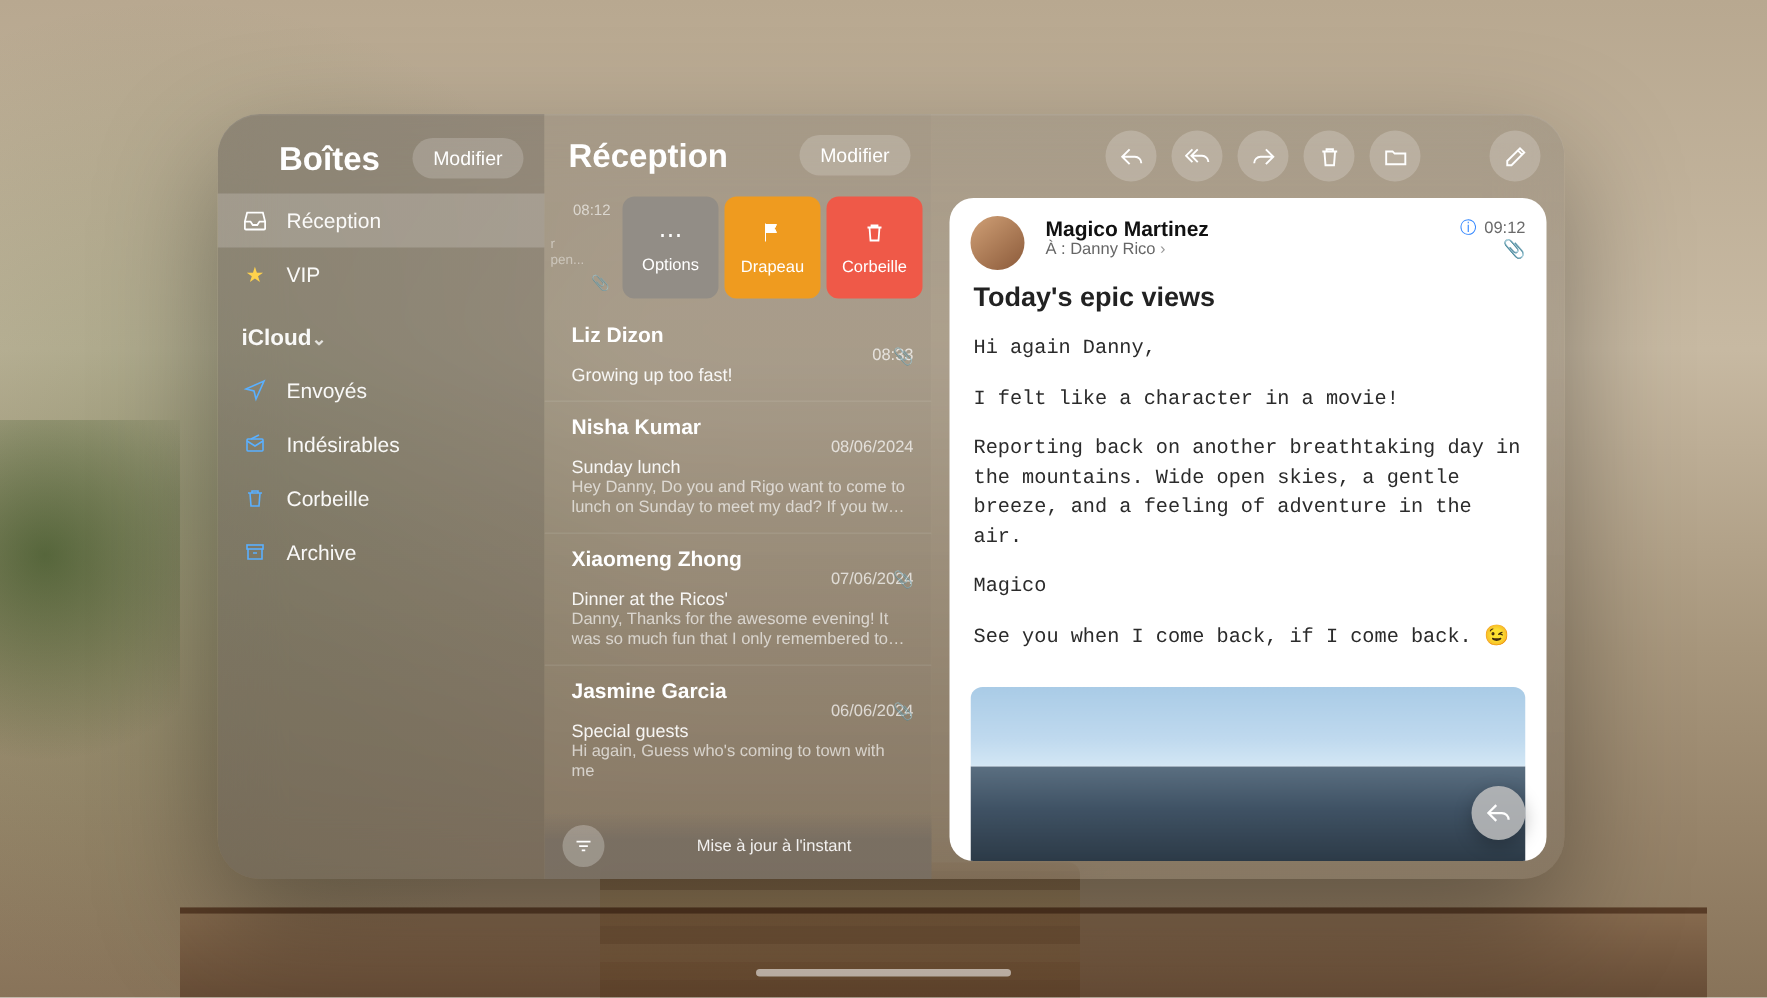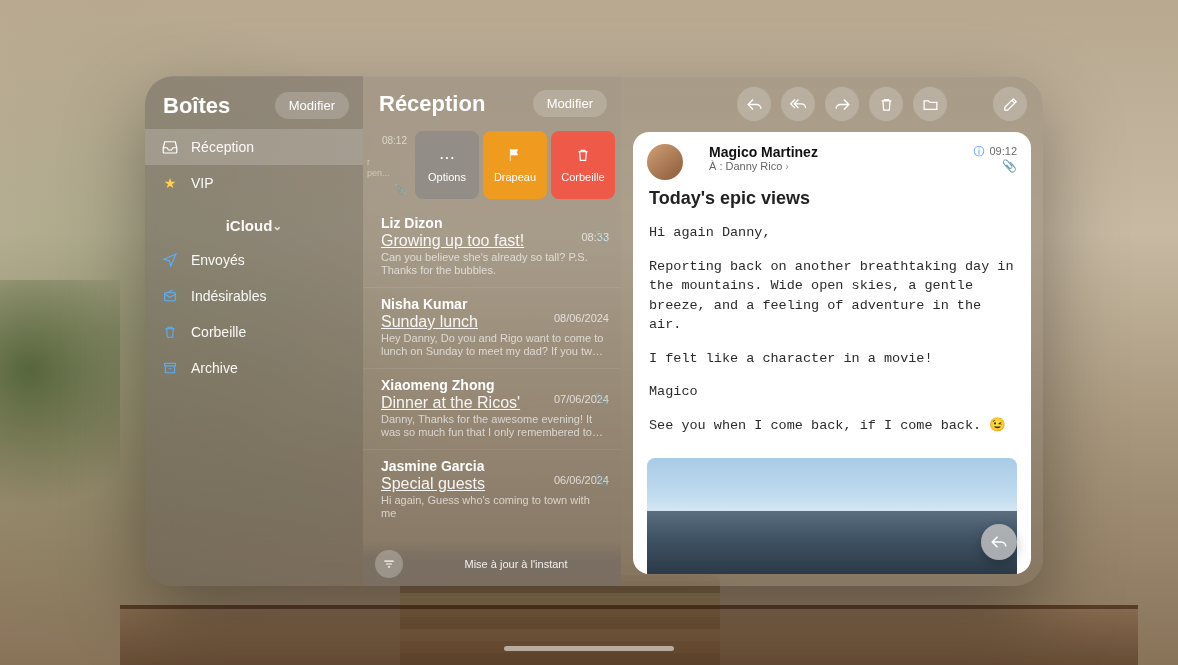--- a/index.html
+++ b/index.html
@@ -39,34 +39,34 @@
   }
 
   
   .sidebar {
     width: 218px;
     background: linear-gradient(180deg, rgba(110,104,96,0.55), rgba(100,92,82,0.55));
     color: #fff; padding: 0 0 8px 0;
     display:flex; flex-direction:column;
   }
   .sb-head { display:flex; align-items:center; justify-content:space-between; padding:16px 14px 10px 18px; }
-  .sb-title { font-size:22px; font-weight:700; }
+  .sb-title { font-size:22px; font-weight:700;margin-left:23px; }
   .pill-btn {
     background: rgba(255,255,255,0.18); color:#fff; border:none;
     padding:6px 14px; border-radius:16px; font-size:13px; cursor:pointer;
   }
   .sb-item {
     display:flex; align-items:center; gap:12px;
     padding:9px 16px; font-size:14px; color:rgba(255,255,255,0.95);
     cursor:pointer;
   }
   .sb-item.selected { background: rgba(255,255,255,0.18); }
   .sb-item .icon { width:18px; height:18px; display:flex; align-items:center; justify-content:center; font-size:14px; }
   .sb-section {
-    display:flex; align-items:center; justify-content:center;
+    display:flex; align-items:center; justify-content:flex-start;
     padding:16px 16px 8px 16px; font-size:15px; font-weight:600; color:rgba(255,255,255,0.95);
     cursor:pointer;
   }
   .chev { font-size:12px; opacity:0.8; }
   .icon-blue { color:#5ab0ff; }
   .icon-yellow { color:#ffd24c; }
 
   
   .list {
     width: 258px;
@@ -103,21 +103,21 @@
   .sw-trash   { background:#ef5948; }
 
   .messages { flex:1; overflow:hidden; position:relative; }
   .msg {
     padding:8px 14px 10px 18px; position:relative; cursor:pointer;
   }
   .msg + .msg { border-top:1px solid rgba(255,255,255,0.08); }
   .msg .sender { font-size:14px; font-weight:600; color:#fff; }
   .msg .time { position:absolute; right:12px; top:24px; font-size:11px; color:rgba(255,255,255,0.7); }
   .msg .attach { position:absolute; right:12px; top:24px; font-size:11px; color:rgba(255,255,255,0.55); }
-  .msg .subj { font-size:16px; color:rgba(255,255,255,0.92); margin-top:1px;text-decoration:underline; }
+  .msg .subj { font-size:12px; color:rgba(255,255,255,0.92); margin-top:12px; }
   .msg .prev { font-size:11px; color:rgba(255,255,255,0.65); line-height:13px; margin-top:1px;
                display:-webkit-box; -webkit-line-clamp:2; -webkit-box-orient:vertical; overflow:hidden; }
 
   .list-footer {
     position:absolute; left:0; right:0; bottom:0;
     background:linear-gradient(180deg, rgba(120,110,98,0.0), rgba(120,110,98,0.9) 40%);
     padding:8px 12px; display:flex; align-items:center; gap:20px;
   }
   .filter-btn {
     width:28px; height:28px; border-radius:50%; background:rgba(255,255,255,0.25);
@@ -139,21 +139,21 @@
   }
   .tbtn.compose { margin-left:36px; }
   .tbtn svg { width:17px; height:17px; fill:none; stroke:#fff; stroke-width:1.8; }
 
   .reader-card {
     margin:0 12px 12px 12px; flex:1;
     background:#fff; border-radius:16px;
     position:relative; overflow:hidden; color:#222;
     display:flex; flex-direction:column;
   }
-  .rc-head { display:flex; align-items:flex-start; padding:12px 14px 8px 14px; gap:26px; }
+  .rc-head { display:flex; align-items:flex-start; padding:12px 14px 8px 14px; gap:14px; }
   .avatar {
     width:36px; height:36px; border-radius:50%;
     background:linear-gradient(140deg,#d0a076,#8b5a3a);
     flex-shrink:0;
   }
   .from { font-size:14px; font-weight:700; color:#111; }
   .to-line { font-size:11px; color:#666; display:flex; align-items:center; gap:3px; }
   .rc-meta { margin-left:auto; text-align:right; font-size:11px; color:#6a6a6a; }
   .rc-meta .cloud { color:#2e84ff; margin-right:4px; letter-spacing:-2px; }
   .rc-subject { font-size:18px; font-weight:700; padding:0 16px 10px 16px; }
@@ -293,21 +293,20 @@
         <span>Corbeille</span>
       </div>
     </div>
 
     <div class="messages" id="messages">
         <div class="msg">
           <div class="sender">Liz Dizon</div>
           <div class="time">08:33</div>
           <div class="attach">📎</div>
           <div class="subj">Growing up too fast!</div>
-          <div class="prev">Can you believe she's already so tall? P.S. Thanks for the bubbles.</div>
         </div>
         <div class="msg">
           <div class="sender">Nisha Kumar</div>
           <div class="time">08/06/2024</div>
           <div class="subj">Sunday lunch</div>
           <div class="prev">Hey Danny, Do you and Rigo want to come to lunch on Sunday to meet my dad? If you two j…</div>
         </div>
         <div class="msg">
           <div class="sender">Xiaomeng Zhong</div>
           <div class="time">07/06/2024</div>
@@ -386,22 +385,22 @@
             <span>09:12</span>
           </div>
           <div style="color:#999; font-size:12px;">📎</div>
         </div>
       </div>
 
       <div class="rc-subject">Today's epic views</div>
 
       <div class="rc-body">
         <p>Hi again Danny,</p>
+        <p>I felt like a character in a movie!</p>
         <p>Reporting back on another breathtaking day in the mountains. Wide open skies, a gentle breeze, and a feeling of adventure in the air.</p>
-        <p>I felt like a character in a movie!</p>
         <p>Magico</p>
         <p>See you when I come back, if I come back. 😉</p>
       </div>
 
       <div class="rc-image"></div>
 
       <div class="fab-reply">
         <svg viewBox="0 0 24 24">
             <path d="M10 5L3 12l7 7M3 12h12a6 6 0 0 1 6 6"></path>
           </svg>

